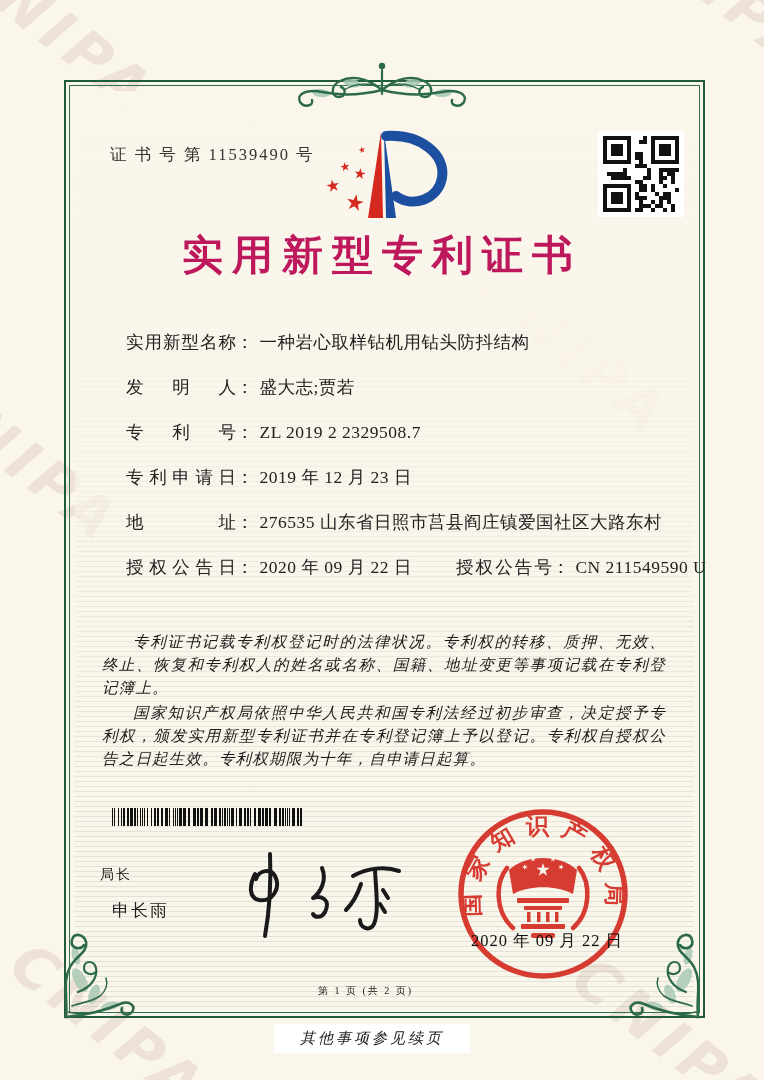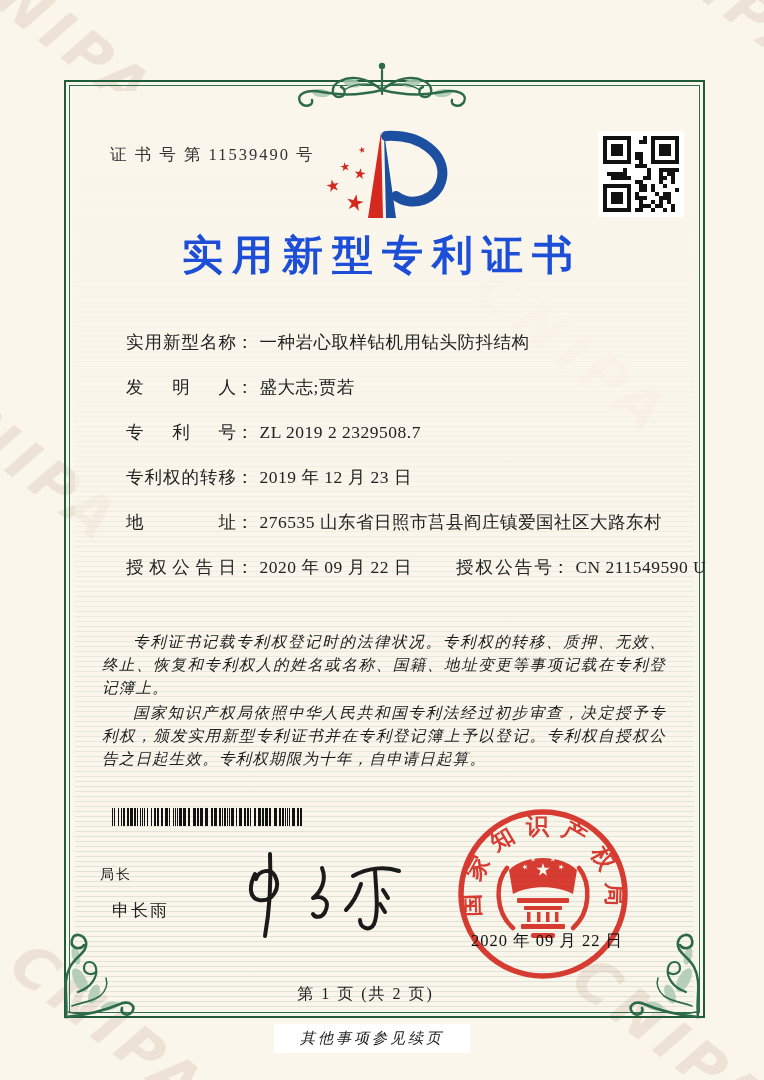--- a/index.html
+++ b/index.html
@@ -42,21 +42,21 @@
       rgba(251,246,236,0.45) 55%, rgba(251,246,236,0.05) 85%);
   }
   
   .cert-no{
     position:absolute;left:110px;top:144px;
     font-size:16.5px;letter-spacing:2px;color:#333;
   }
   .title{
     position:absolute;left:0;top:228px;width:764px;
     text-align:center;font-size:41px;font-weight:700;
-    letter-spacing:9px;color:#1d4ed8;
+    letter-spacing:9px;color:#be185d;
   }
   .fields{position:absolute;left:110px;top:320px;width:560px;font-size:17.5px;}
   .f-row{height:45px;line-height:45px;white-space:nowrap;}
   .f-label{
     display:inline-block;width:110px;
     text-align:justify;text-align-last:justify;
     vertical-align:top;
     margin-left:16px;
   }
   .f-colon{display:inline-block;margin-right:6px;}
@@ -70,21 +70,21 @@
   }
   .paras p{margin:0 0 2px 0;text-indent:2em;}
   .sig-title{position:absolute;left:100px;top:866px;font-size:14px;letter-spacing:2px;text-align:center;}
   .sig-name{position:absolute;left:112px;top:899px;font-size:17px;letter-spacing:2px;}
   .seal-date{
     position:absolute;left:452px;top:930px;width:190px;
     text-align:center;font-size:16.5px;color:#111;letter-spacing:1px;
   }
   .page-indicator{
     position:absolute;left:0;top:984px;width:731px;
-    text-align:center;font-size:16px;letter-spacing:2px;color:#222;
+    text-align:center;font-size:10px;letter-spacing:2px;color:#222;
   }
   .bottom-note{
     position:absolute;left:0;top:1024px;width:744px;text-align:center;
   }
   .bottom-note span{
     display:inline-block;background:#ffffff;
     padding:5px 26px;font-size:15px;font-style:italic;
     letter-spacing:3px;color:#1c1c1c;
   }
   svg{display:block;}
@@ -347,21 +347,21 @@
     <div class="f-row">
       <span class="f-label">实用新型名称</span><span class="f-colon">：</span><span class="f-value">一种岩心取样钻机用钻头防抖结构</span>
     </div>
     <div class="f-row">
       <span class="f-label">发明人</span><span class="f-colon">：</span><span class="f-value">盛大志;贾若</span>
     </div>
     <div class="f-row">
       <span class="f-label">专利号</span><span class="f-colon">：</span><span class="f-value">ZL 2019 2 2329508.7</span>
     </div>
     <div class="f-row">
-      <span class="f-label">专利权的转移</span><span class="f-colon">：</span><span class="f-value">2019 年 12 月 23 日</span>
+      <span class="f-label">专利申请日</span><span class="f-colon">：</span><span class="f-value">2019 年 12 月 23 日</span>
     </div>
     <div class="f-row">
       <span class="f-label">地址</span><span class="f-colon">：</span><span class="f-value">276535 山东省日照市莒县阎庄镇爱国社区大路东村</span>
     </div>
     <div class="f-row">
       <span class="f-label">授权公告日</span><span class="f-colon">：</span><span class="f-value">2020 年 09 月 22 日</span><span class="f-pair2"><span class="f-label">授权公告号</span><span class="f-colon">：</span><span class="f-value">CN 211549590 U</span></span>
     </div>
   </div>
 
   <div class="paras">

